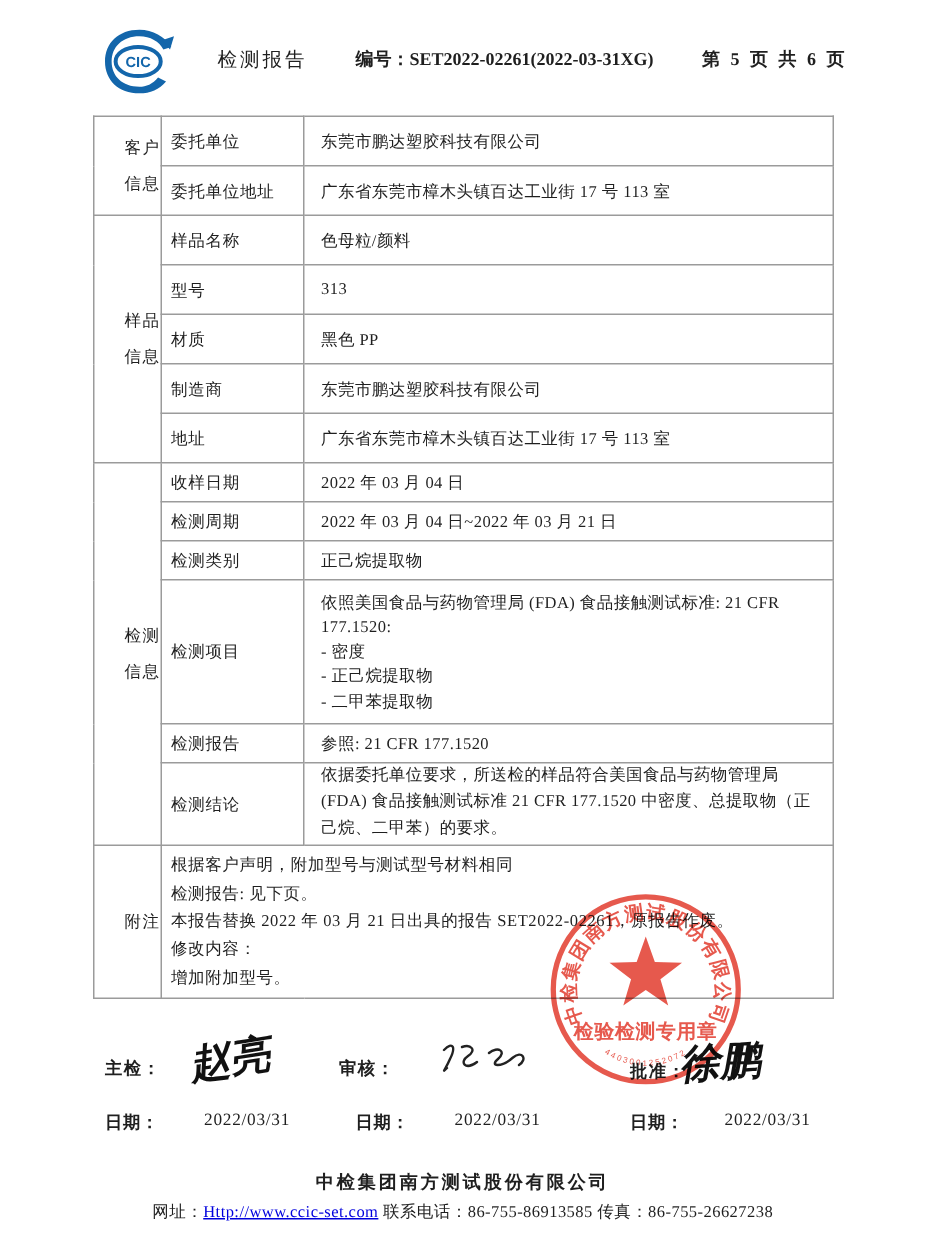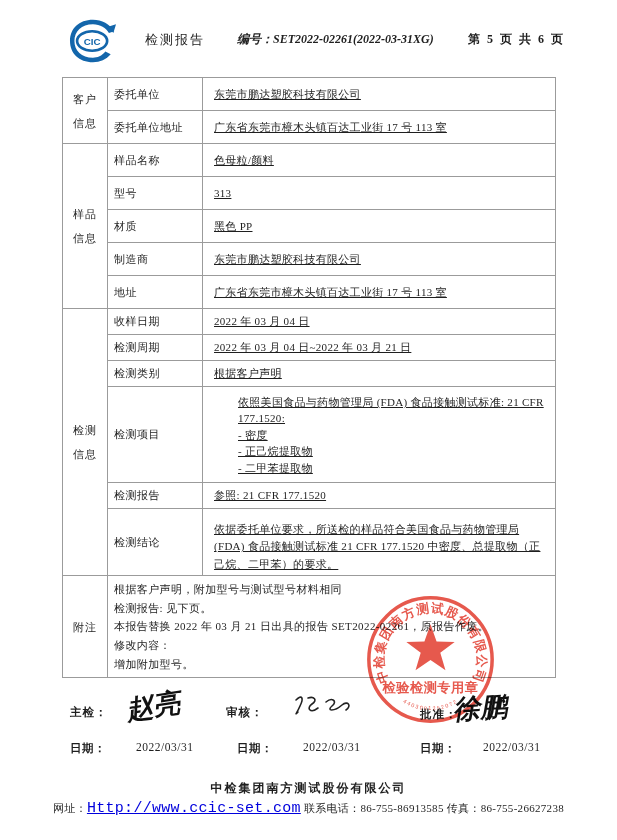--- a/index.html
+++ b/index.html
@@ -5,50 +5,50 @@
   * { margin: 0; padding: 0; box-sizing: border-box; }
   html, body { background: #ffffff; }
   body {
     width: 617px; height: 840px; position: relative; overflow: hidden;
     font-family: "Liberation Serif", "DejaVu Serif", serif;
     color: #1f1f1f;
   }
   
   .hdr-logo { position: absolute; left: 66px; top: 18px; width: 54px; height: 46px; }
   .hdr-title { position: absolute; left: 145px; top: 31px; font-size: 13px; font-weight: normal; letter-spacing: 2px; }
-  .hdr-no { position: absolute; left: 237px; top: 31px; font-size: 12px; font-weight: bold; font-style: italic; }
+  .hdr-no { position: absolute; left: 237px; top: 31px; font-size: 12px; font-weight: bold; }
   .hdr-page { position: absolute; left: 468px; top: 31px; font-size: 12px; font-weight: bold; letter-spacing: 2px; }
   
   table.report { position: absolute; left: 62px; top: 77px; width: 493px; border-collapse: collapse; table-layout: fixed; }
   table.report td { border: 1px solid #9b9b9b; font-size: 11px; vertical-align: middle; }
-  td.sec { text-align: center; line-height: 24px; letter-spacing: 1px; margin-left: 36px; }
+  td.sec { text-align: right; line-height: 24px; letter-spacing: 1px; margin-left: 36px; }
   td.lbl { padding-left: 6px; letter-spacing: 0.5px; }
-  td.val { padding-left: 11px; padding-right: 8px; letter-spacing: 0.3px; text-decoration: underline; }
+  td.val { padding-left: 11px; padding-right: 8px; letter-spacing: 0.3px; }
   tr.h33 td { height: 33px; }
   tr.h26 td { height: 26px; }
   td.multiline { vertical-align: top; padding-top: 7px; padding-bottom: 6px; }
-  td.multiline .ln { line-height: 16.4px; margin-left: 24px; }
-  td.wrap3 { line-height: 17.4px; padding-top: 12px; padding-bottom: 2px; }
+  td.multiline .ln { line-height: 16.4px; }
+  td.wrap3 { line-height: 17.4px; padding-top: 0; padding-bottom: 2px; }
   td.notes-cell { vertical-align: top; padding: 4px 9px 4px 6px; }
   td.notes-cell .ln { line-height: 18.6px; letter-spacing: 0.4px; }
   
   .sig-label { position: absolute; font-size: 11.5px; font-weight: bold; letter-spacing: 1px; }
   .sig-name { position: absolute; font-size: 27px; color: #111; white-space: nowrap; }
   .sig-date { position: absolute; font-size: 11.5px; letter-spacing: 0.5px; }
   .sig-zhao { left: 128px; top: 688px; transform: rotate(-9deg) skewX(-12deg); font-weight: 600; }
   .sig-xu { left: 455px; top: 690px; transform: rotate(-4deg) skewX(-14deg); font-weight: 600; }
   .sig-svg { position: absolute; left: 288px; top: 692px; }
   
   .stamp { position: absolute; left: 362px; top: 591px; width: 137px; height: 137px;
            opacity: 0.85; mix-blend-mode: multiply; pointer-events: none; }
   
   .footer { position: absolute; left: 0; top: 780px; width: 617px; text-align: center; }
   .f-company { font-size: 12px; font-weight: bold; letter-spacing: 2px; }
   .f-line { font-size: 11px; margin-top: 3px; letter-spacing: 0.3px; }
-  .f-link { color: #0000dd; text-decoration: underline; font-family: Liberation Mono, monospace; font-size: 15px; }
+  .f-link { color: #0000dd; text-decoration: underline; font-family: Liberation Serif, serif; font-size: 11px; }
 </style>
 </head>
 <body>
 
 <svg class="hdr-logo" viewBox="0 0 60 52">
   <path d="M30 2 C14 2 4 12 4 26 C4 40 14 50 30 50 C38 50 45 47 50 41 L44 38 C40 43 35 45 30 45 C17 45 9 37 9 26 C9 15 17 7 30 7 C38 7 45 11 48 17 L54 15 C49 7 40 2 30 2 Z" fill="#1366ab"></path>
   <path d="M47 10 L56 7 L53 17 Z" fill="#1366ab"></path>
   <ellipse cx="29" cy="26" rx="17" ry="11" fill="none" stroke="#1366ab" stroke-width="3"></ellipse>
   <text x="29" y="30" text-anchor="middle" font-size="11" font-weight="bold" fill="#1366ab" font-family="Liberation Sans, sans-serif">CIC</text>
 </svg>
@@ -109,21 +109,21 @@
       </td>
       <td class="lbl">收样日期</td>
       <td class="val">2022 年 03 月 04 日</td>
     </tr>
     <tr class="h26">
       <td class="lbl">检测周期</td>
       <td class="val">2022 年 03 月 04 日~2022 年 03 月 21 日</td>
     </tr>
     <tr class="h26">
       <td class="lbl">检测类别</td>
-      <td class="val">根据客户声明</td>
+      <td class="val">正己烷提取物</td>
     </tr>
     <tr>
       <td class="lbl">检测项目</td>
       <td class="val multiline">
         <div class="ln">依照美国食品与药物管理局 (FDA) 食品接触测试标准: 21 CFR</div>
         <div class="ln">177.1520:</div>
         <div class="ln">- 密度</div>
         <div class="ln">- 正己烷提取物</div>
         <div class="ln">- 二甲苯提取物</div>
       </td>

